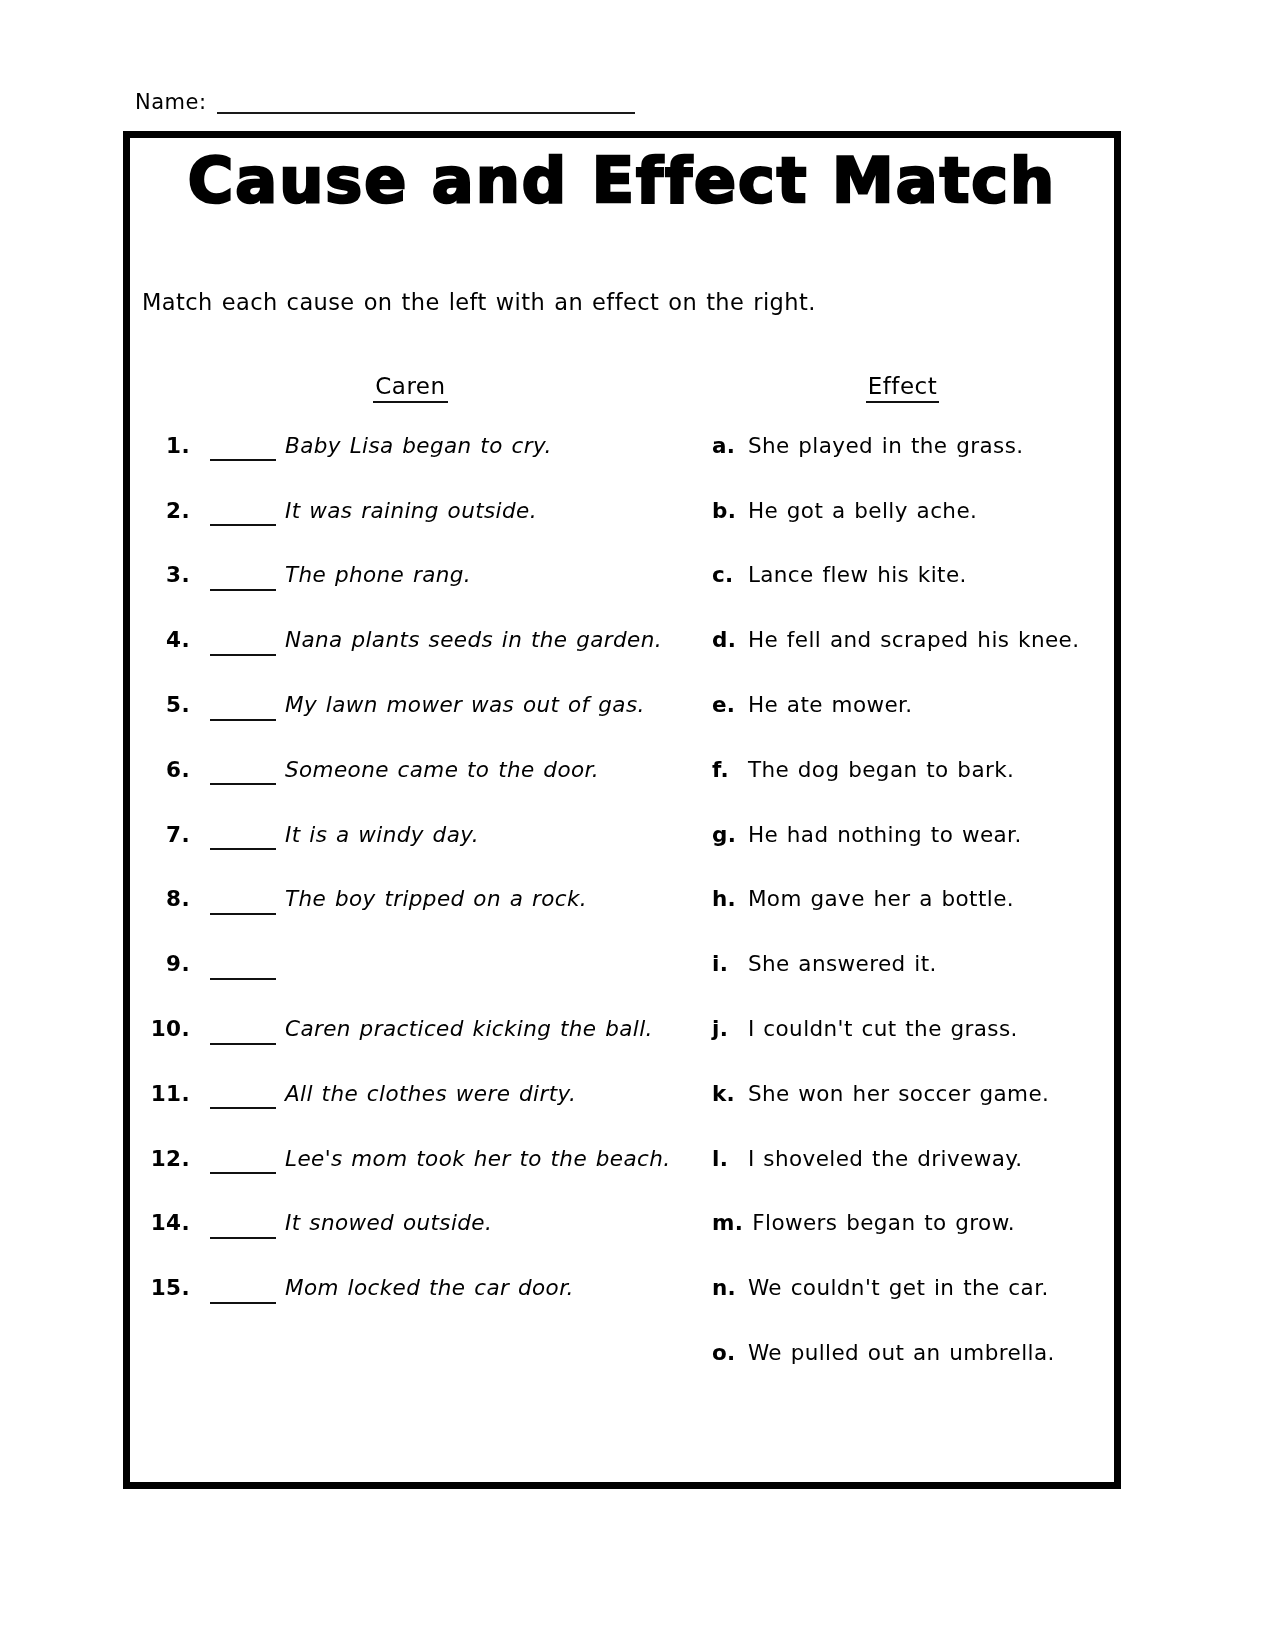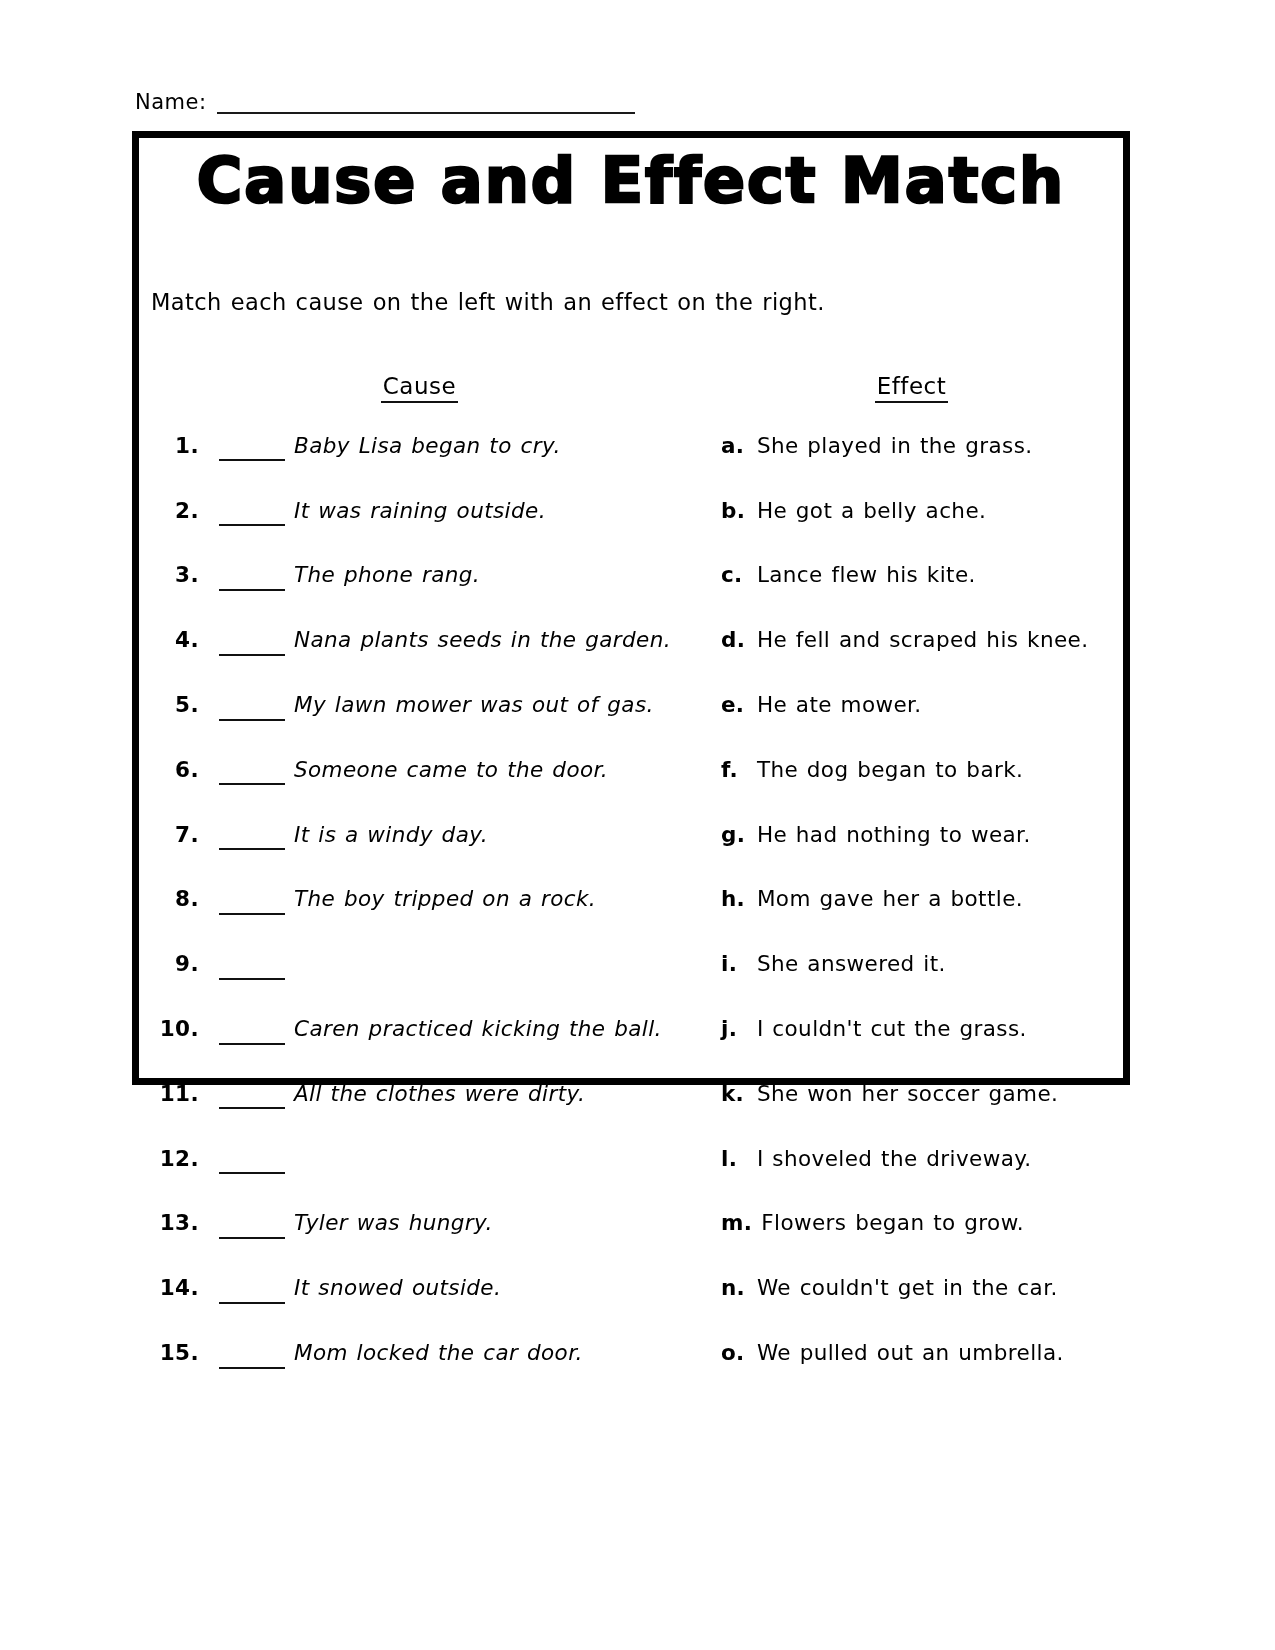--- a/index.html
+++ b/index.html
@@ -25,22 +25,22 @@
     display: inline-block;
     width: 418px;
     border-bottom: 2px solid #1a1a1a;
     height: 24px;
     margin-left: 10px;
   }
 
   
   .box {
     position: absolute;
-    left: 132px; top: 131px;
-    width: 998px; height: 954px;
+    left: 123px; top: 131px;
+    width: 998px; height: 1358px;
     border: 7px solid #000;
     background: #fff;
   }
 
   .title {
     margin-top: 6px;
     text-align: center;
     font-size: 62px;
     font-weight: bold;
     letter-spacing: 2px;
@@ -119,21 +119,21 @@
   <span class="name-line"></span>
 </div>
 
 <div class="box">
 
   <div class="title">Cause and Effect Match</div>
 
   <div class="instruction">Match each cause on the left with an effect on the right.</div>
 
   <div class="cols-header">
-    <div class="hdr"><span>Cause</span></div>
+    <div class="hdr"><span>Caren</span></div>
     <div class="hdr"><span>Effect</span></div>
   </div>
 
   <div class="rows-grid">
 
     <div class="col">
       <div class="crow">
           <span class="num">1.</span>
           <span class="blank"></span>
           <span class="ctext">Baby Lisa began to cry.</span>
@@ -183,25 +183,21 @@
           <span class="ctext">Caren practiced kicking the ball.</span>
         </div>
       <div class="crow">
           <span class="num">11.</span>
           <span class="blank"></span>
           <span class="ctext">All the clothes were dirty.</span>
         </div>
       <div class="crow">
           <span class="num">12.</span>
           <span class="blank"></span>
-        </div>
-      <div class="crow">
-          <span class="num">13.</span>
-          <span class="blank"></span>
-          <span class="ctext">Tyler was hungry.</span>
+          <span class="ctext">Lee's mom took her to the beach.</span>
         </div>
       <div class="crow">
           <span class="num">14.</span>
           <span class="blank"></span>
           <span class="ctext">It snowed outside.</span>
         </div>
       <div class="crow">
           <span class="num">15.</span>
           <span class="blank"></span>
           <span class="ctext">Mom locked the car door.</span>

